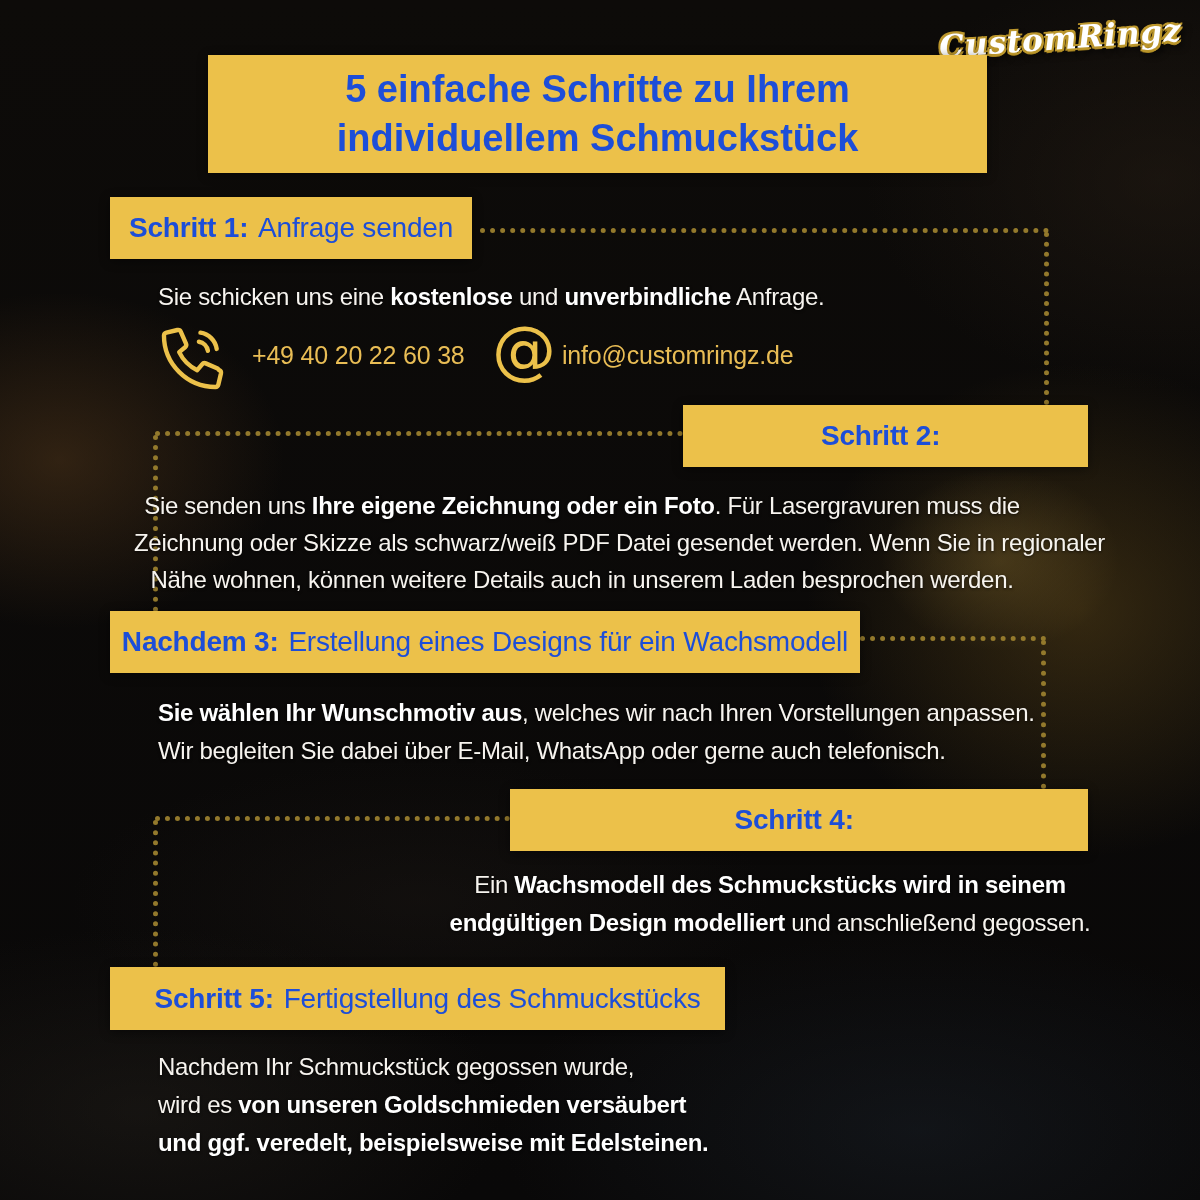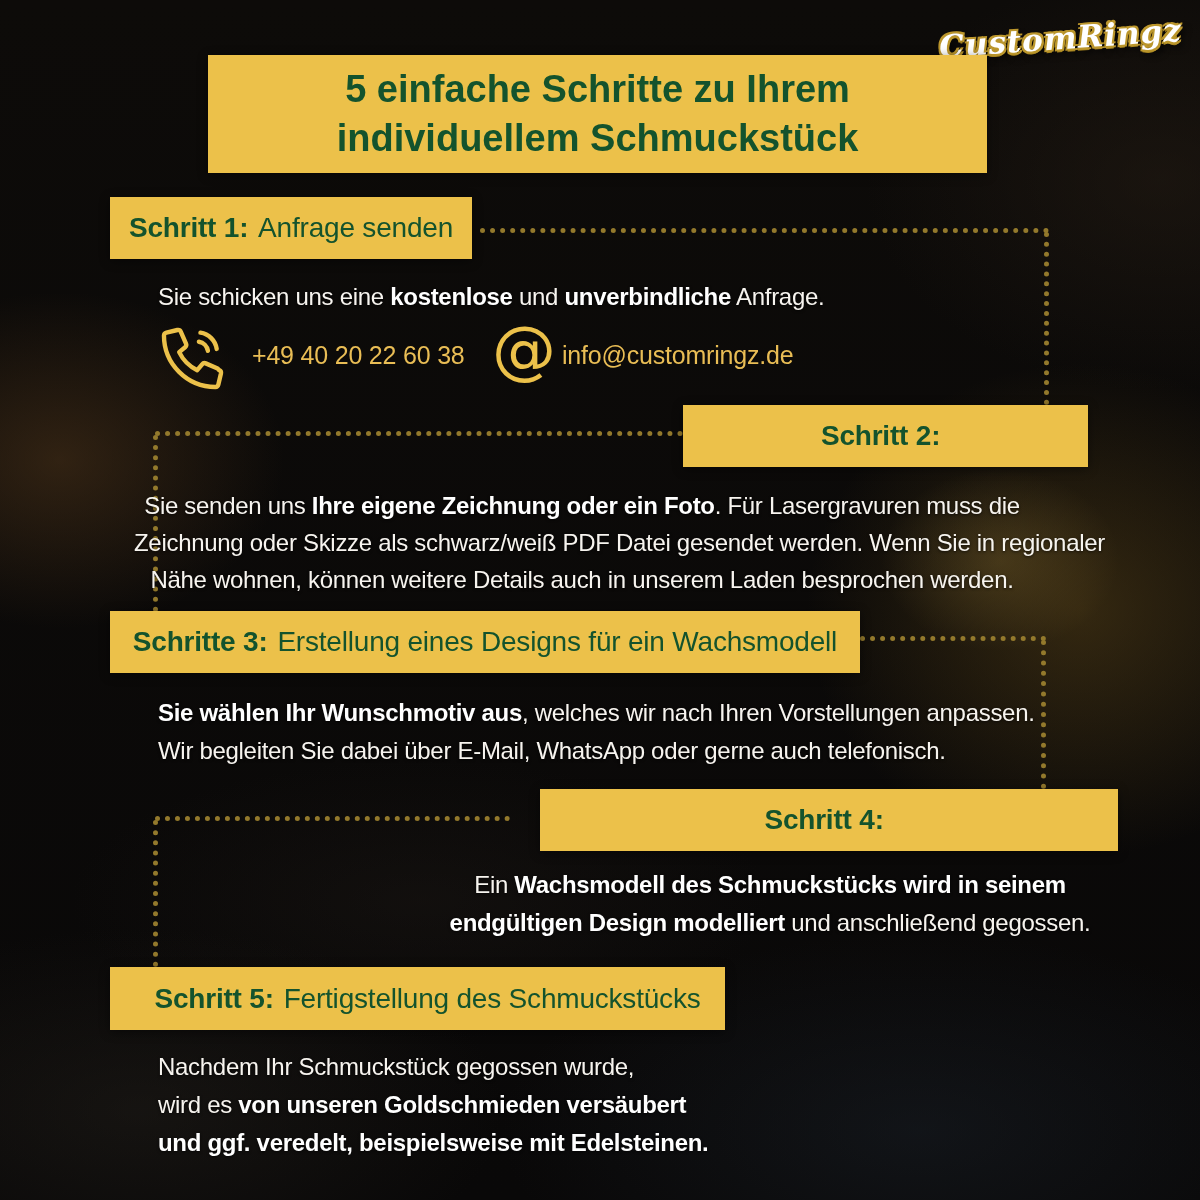--- a/index.html
+++ b/index.html
@@ -29,36 +29,36 @@
     color:#ffffff;
     transform:rotate(-4deg);
     text-shadow:
       -2px -2px 0 #bb962c, 2px -2px 0 #bb962c,
       -2px 2px 0 #bb962c, 2px 2px 0 #bb962c,
       0 3px 0 #a5831f, 4px 5px 7px rgba(0,0,0,.9);
   }
   
   .gold-banner{
     background:#ecc14a;
-    color:#14532d;
+    color:#1d4ed8;
     display:flex; align-items:center; justify-content:center;
     box-shadow:0 2px 10px rgba(0,0,0,.45);
   }
   .title-banner{
     left:208px; top:55px; width:779px; height:118px;
     flex-direction:column;
     font-size:38px; font-weight:700; line-height:1.28;
     text-align:center;
   }
   .step-banner{ font-size:28px; white-space:nowrap; letter-spacing:-0.2px;}
   .step-banner b{ font-weight:700; margin-right:.35em;}
   .s1{ left:110px; top:197px; width:362px; height:62px; }
   .s2{ left:683px; top:405px; width:405px; height:62px; }
   .s3{ left:110px; top:611px; width:750px; height:62px; }
-  .s4{ left:540px; top:789px; width:578px; height:62px; }
+  .s4{ left:510px; top:789px; width:578px; height:62px; }
   .s5{ left:110px; top:967px; width:595px; height:63px;padding-left:20px; }
   
   .dot-h{ border-top:5px dotted #93792c; height:0; }
   .dot-v{ border-left:5px dotted #93792c; width:0; }
   .lineA{ left:480px;  top:228px; width:569px; }
   .lineB{ left:1044px; top:232px; height:173px; }
   .lineC{ left:155px;  top:431px; width:528px; }
   .lineD{ left:153px;  top:435px; height:177px; }
   .lineE{ left:860px;  top:636px; width:186px; }
   .lineF{ left:1041px; top:640px; height:149px; }
@@ -134,21 +134,21 @@
   <div class="abs gold-banner step-banner s2">
     <b>Schritt 2:</b>
   </div>
   <div class="abs desc desc2">
     <div class="line"><span>Sie senden uns </span><b>Ihre eigene Zeichnung oder ein Foto</b><span>. Für Lasergravuren muss die</span></div>
     <div class="line"><span>Zeichnung oder Skizze als schwarz/weiß PDF Datei gesendet werden. Wenn Sie in regionaler</span></div>
     <div class="line"><span>Nähe wohnen, können weitere Details auch in unserem Laden besprochen werden.</span></div>
   </div>
 
   <div class="abs gold-banner step-banner s3">
-    <b>Schritte 3:</b>
+    <b>Nachdem 3:</b>
     <span>Erstellung eines Designs für ein Wachsmodell</span>
   </div>
   <div class="abs desc desc3">
     <div class="line"><b>Sie wählen Ihr Wunschmotiv aus</b><span>, welches wir nach Ihren Vorstellungen anpassen.</span></div>
     <div class="line"><span>Wir begleiten Sie dabei über E-Mail, WhatsApp oder gerne auch telefonisch.</span></div>
   </div>
 
   <div class="abs gold-banner step-banner s4">
     <b>Schritt 4:</b>
   </div>

